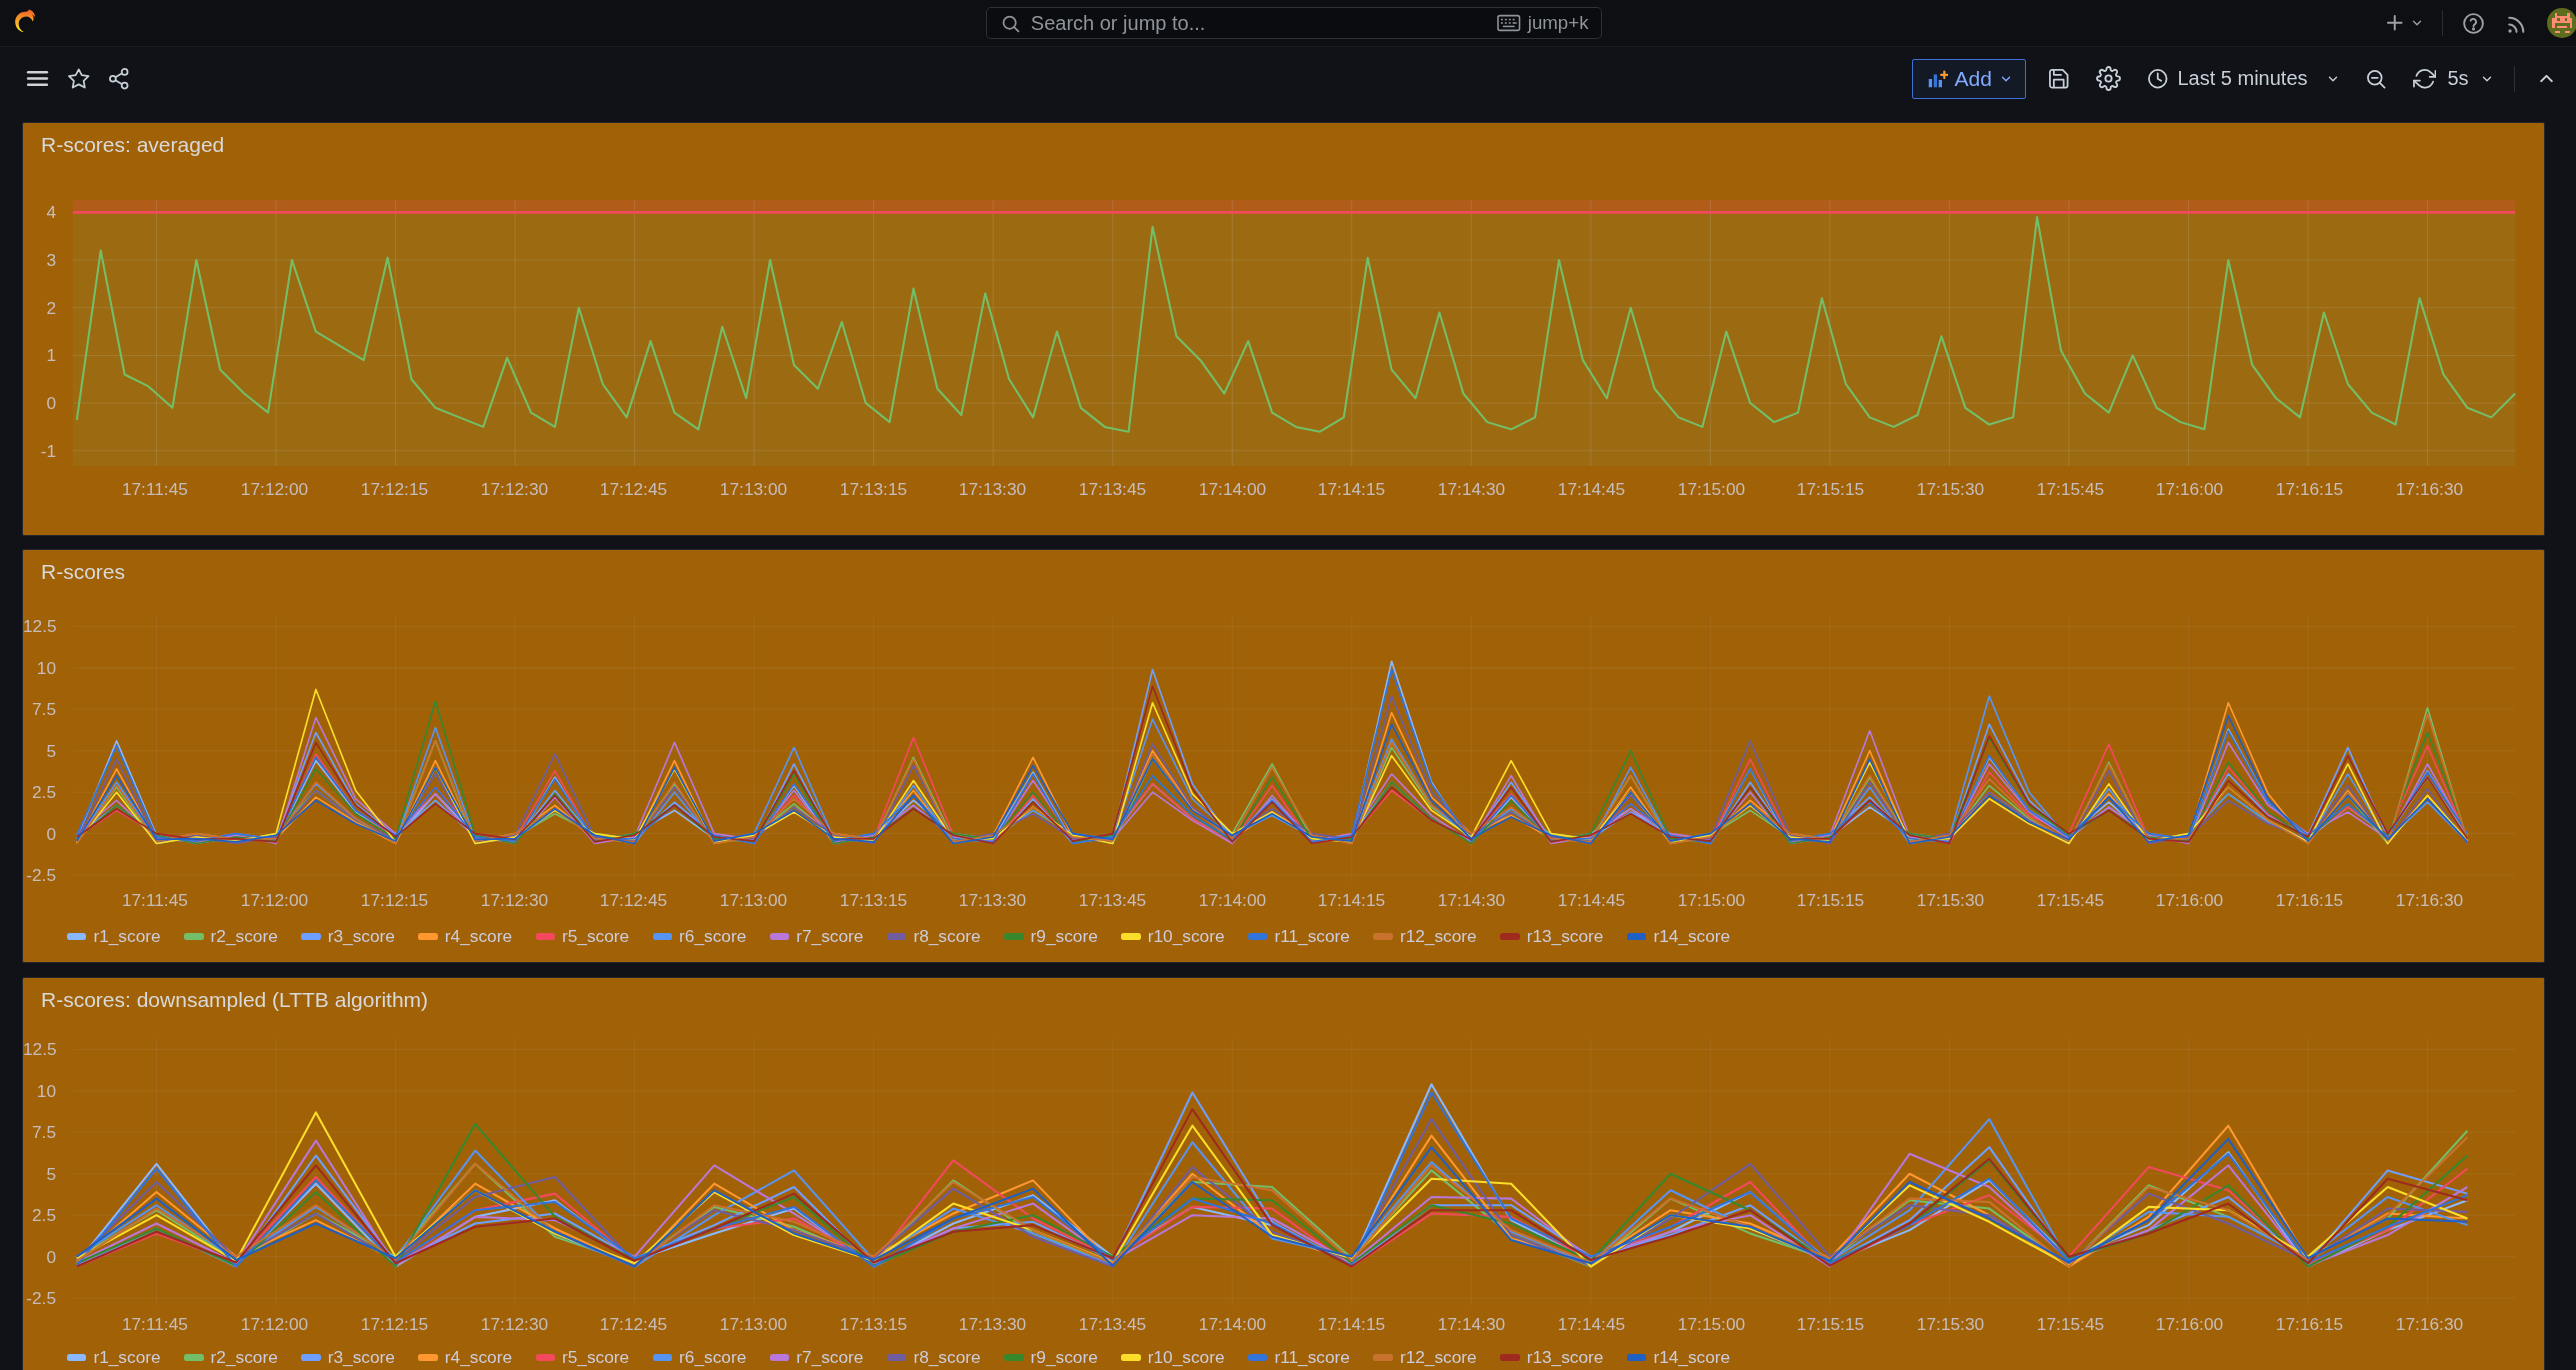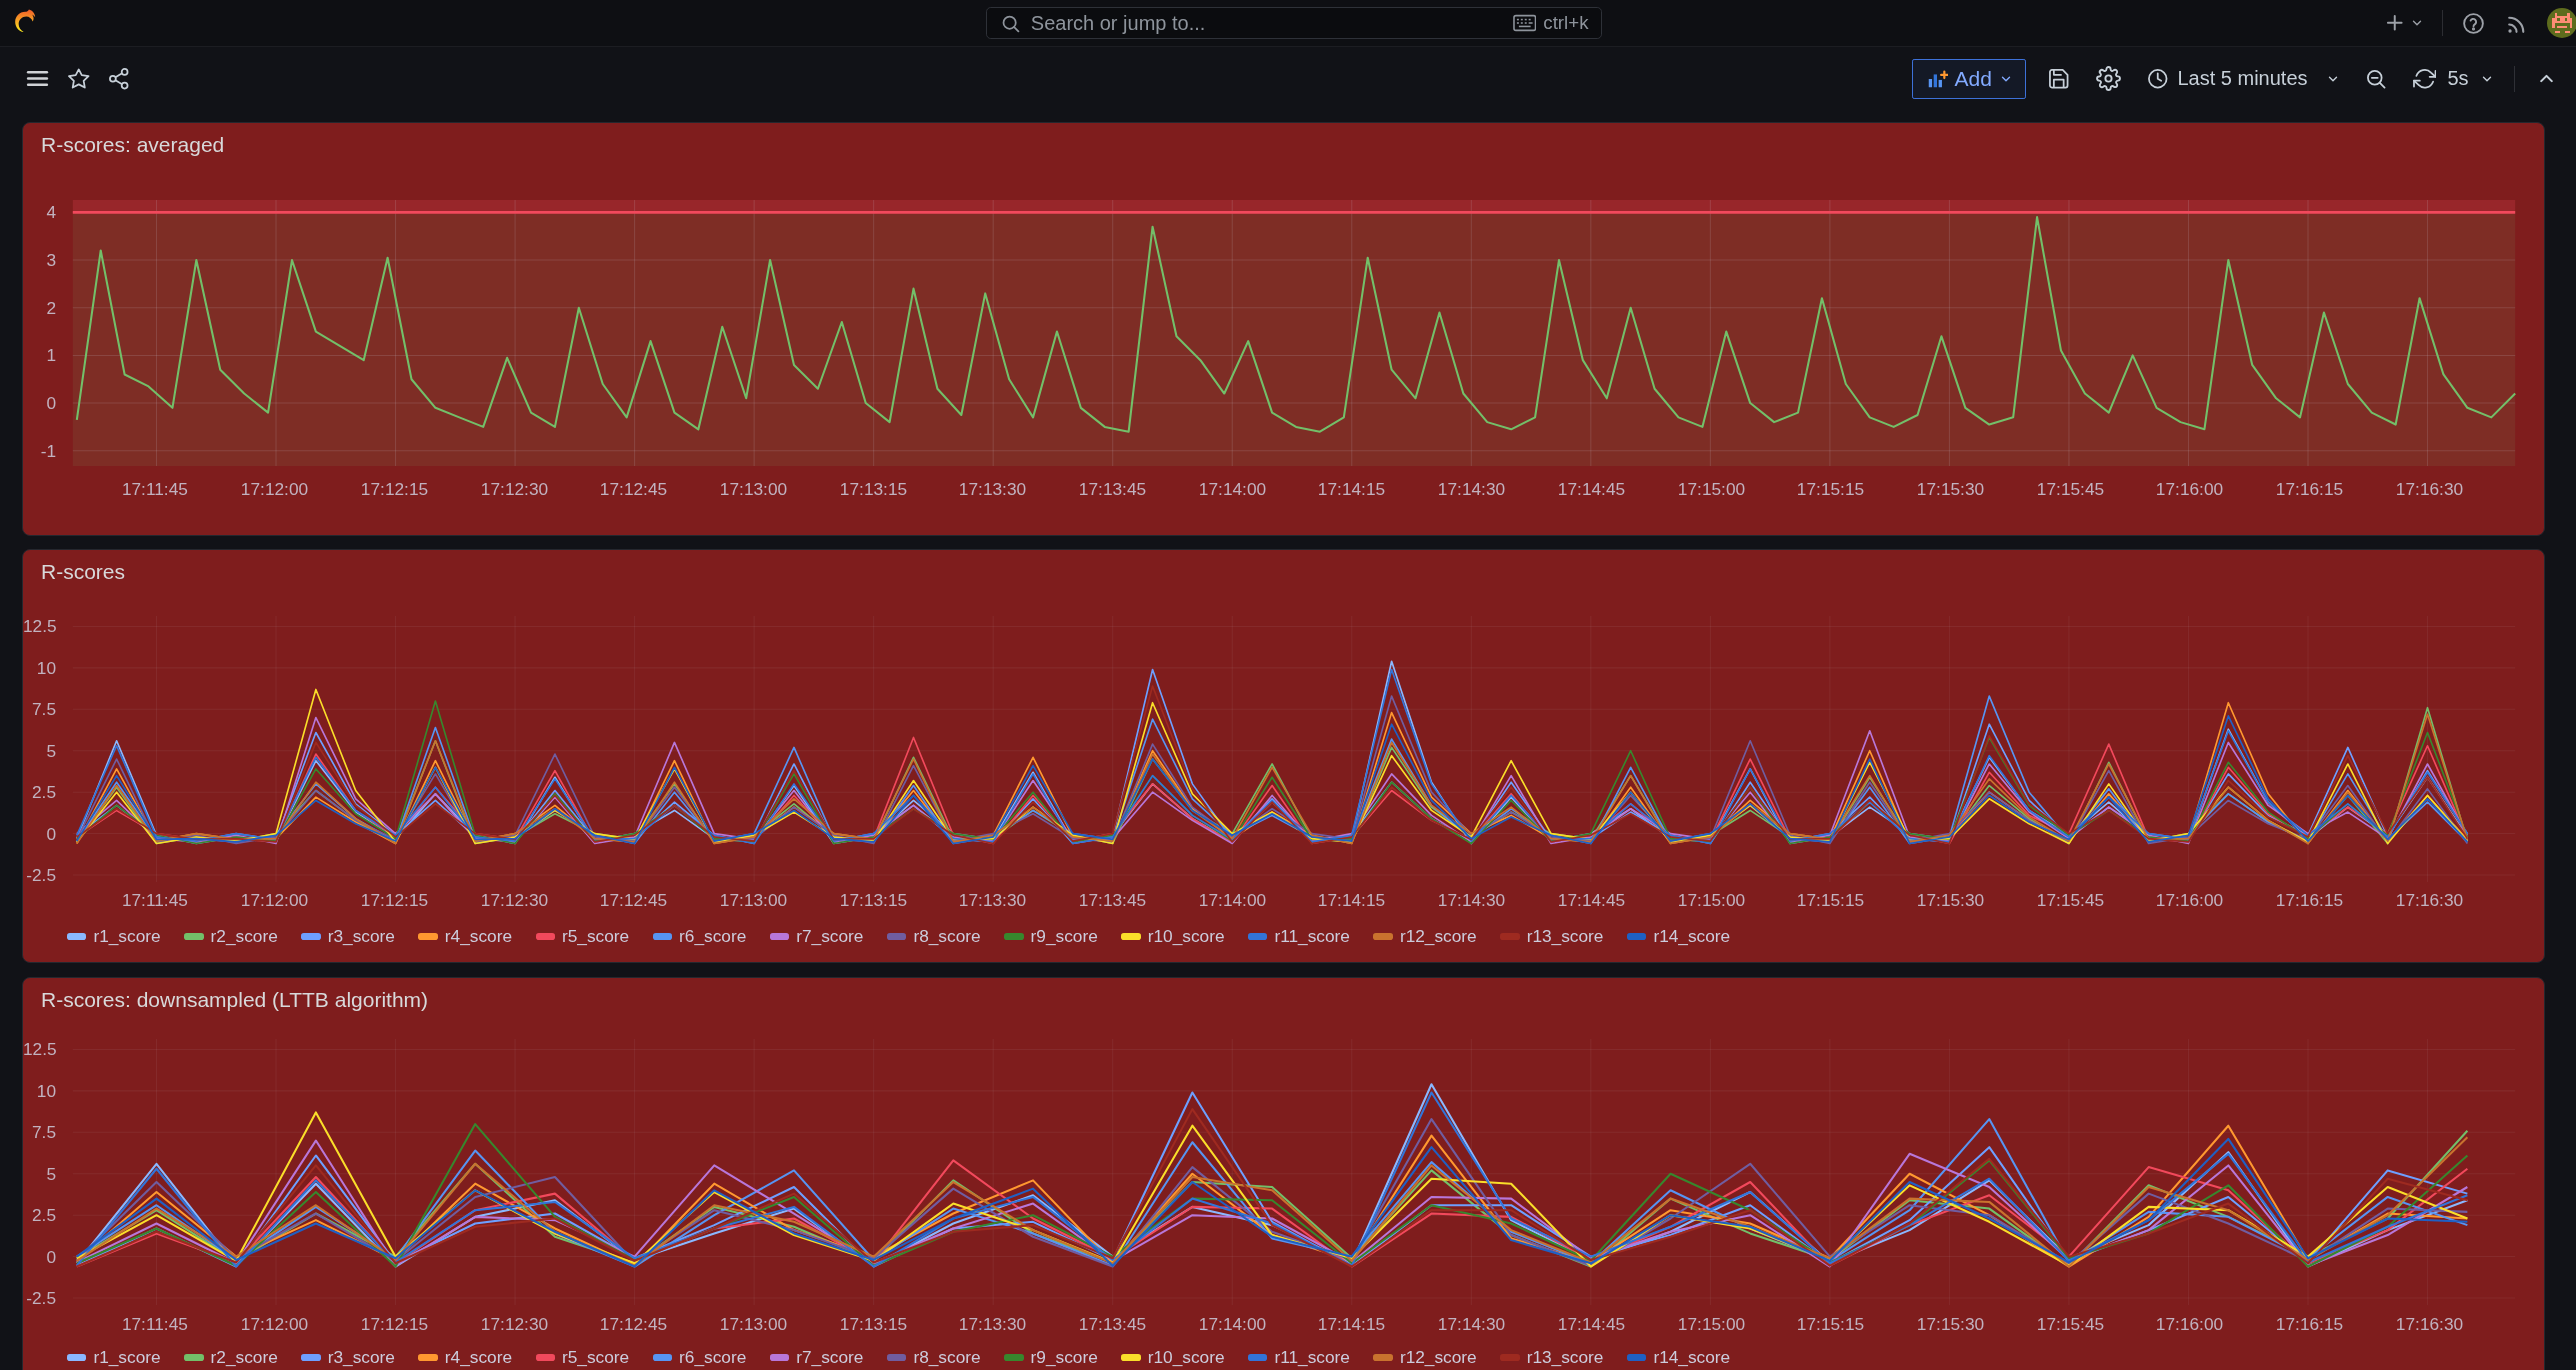--- a/index.html
+++ b/index.html
@@ -27,22 +27,22 @@
   .crumbs{display:flex;align-items:center;font-size:21px;gap:5.5px;margin-left:9.7px;}
   .crumb{color:#d0d2d6;cursor:pointer;white-space:nowrap;}
   .crumb:not(:last-child)::after{content:"›";color:#6e7279;margin-left:11px;margin-right:5.5px;}
   .crumb.current{color:#9da1a8;cursor:default;}
   .spacer{flex:1;}
   .addbtn{display:flex;align-items:center;gap:7px;border:0.7px solid #3d71d9;border-radius:2.1px;
     background:rgba(61,113,217,0.08);color:#82aaff;font-size:21px;padding:7px 12.5px;cursor:pointer;font-family:inherit;}
   .tbtn{display:flex;align-items:center;gap:8.3px;background:none;border:none;color:#c7d0d9;
     font-size:20px;cursor:pointer;font-family:inherit;padding:4.2px;}
   
-  .panel{position:absolute;left:22px;width:2523px;background:#7f1d1d;border:0.7px solid #25272e;
-    border-radius:8px;box-sizing:border-box;}
+  .panel{position:absolute;left:22px;width:2523px;background:#a16207;border:0.7px solid #25272e;
+    border-radius:2px;box-sizing:border-box;}
   .p1{top:122px;height:414px;}
   .p2{top:549px;height:414px;}
   .p3{top:977px;height:414px;}
   .panel h2{position:absolute;left:18px;top:9.7px;margin:0;font-size:21px;font-weight:500;color:#d8d9da;}
   .chart-area{position:absolute;left:48px;right:28px;}
   .p1 .chart-area{top:77px;height:266px;}
   .p2 .chart-area{top:66px;height:266px;}
   .p3 .chart-area{top:61px;height:266px;}
   .y-axis{position:absolute;left:0;width:40px;}
   .p1 .y-axis{top:77px;height:266px;}
@@ -97,21 +97,21 @@
               <line x1="8" y1="5" x2="10" y2="5"></line>
               <line x1="12" y1="5" x2="14" y2="5"></line>
               <line x1="16" y1="5" x2="18" y2="5"></line>
             <line x1="4" y1="8.5" x2="6" y2="8.5"></line>
               <line x1="8" y1="8.5" x2="10" y2="8.5"></line>
               <line x1="12" y1="8.5" x2="14" y2="8.5"></line>
               <line x1="16" y1="8.5" x2="20" y2="8.5"></line>
             <line x1="6" y1="12" x2="18" y2="12"></line>
           </svg>
         </span>
-        <span>ctrl+k</span>
+        <span>jump+k</span>
       </span>
     </div>
 
     <div class="nav-right">
       <button class="iconbtn">
         <span>
           <svg width="23.5" height="23.5" viewBox="0 0 24 24" fill="none" stroke="#9da1a8" stroke-width="2" stroke-linecap="round">
               <line x1="12" y1="5" x2="12" y2="19"></line>
               <line x1="5" y1="12" x2="19" y2="12"></line>
             </svg>

